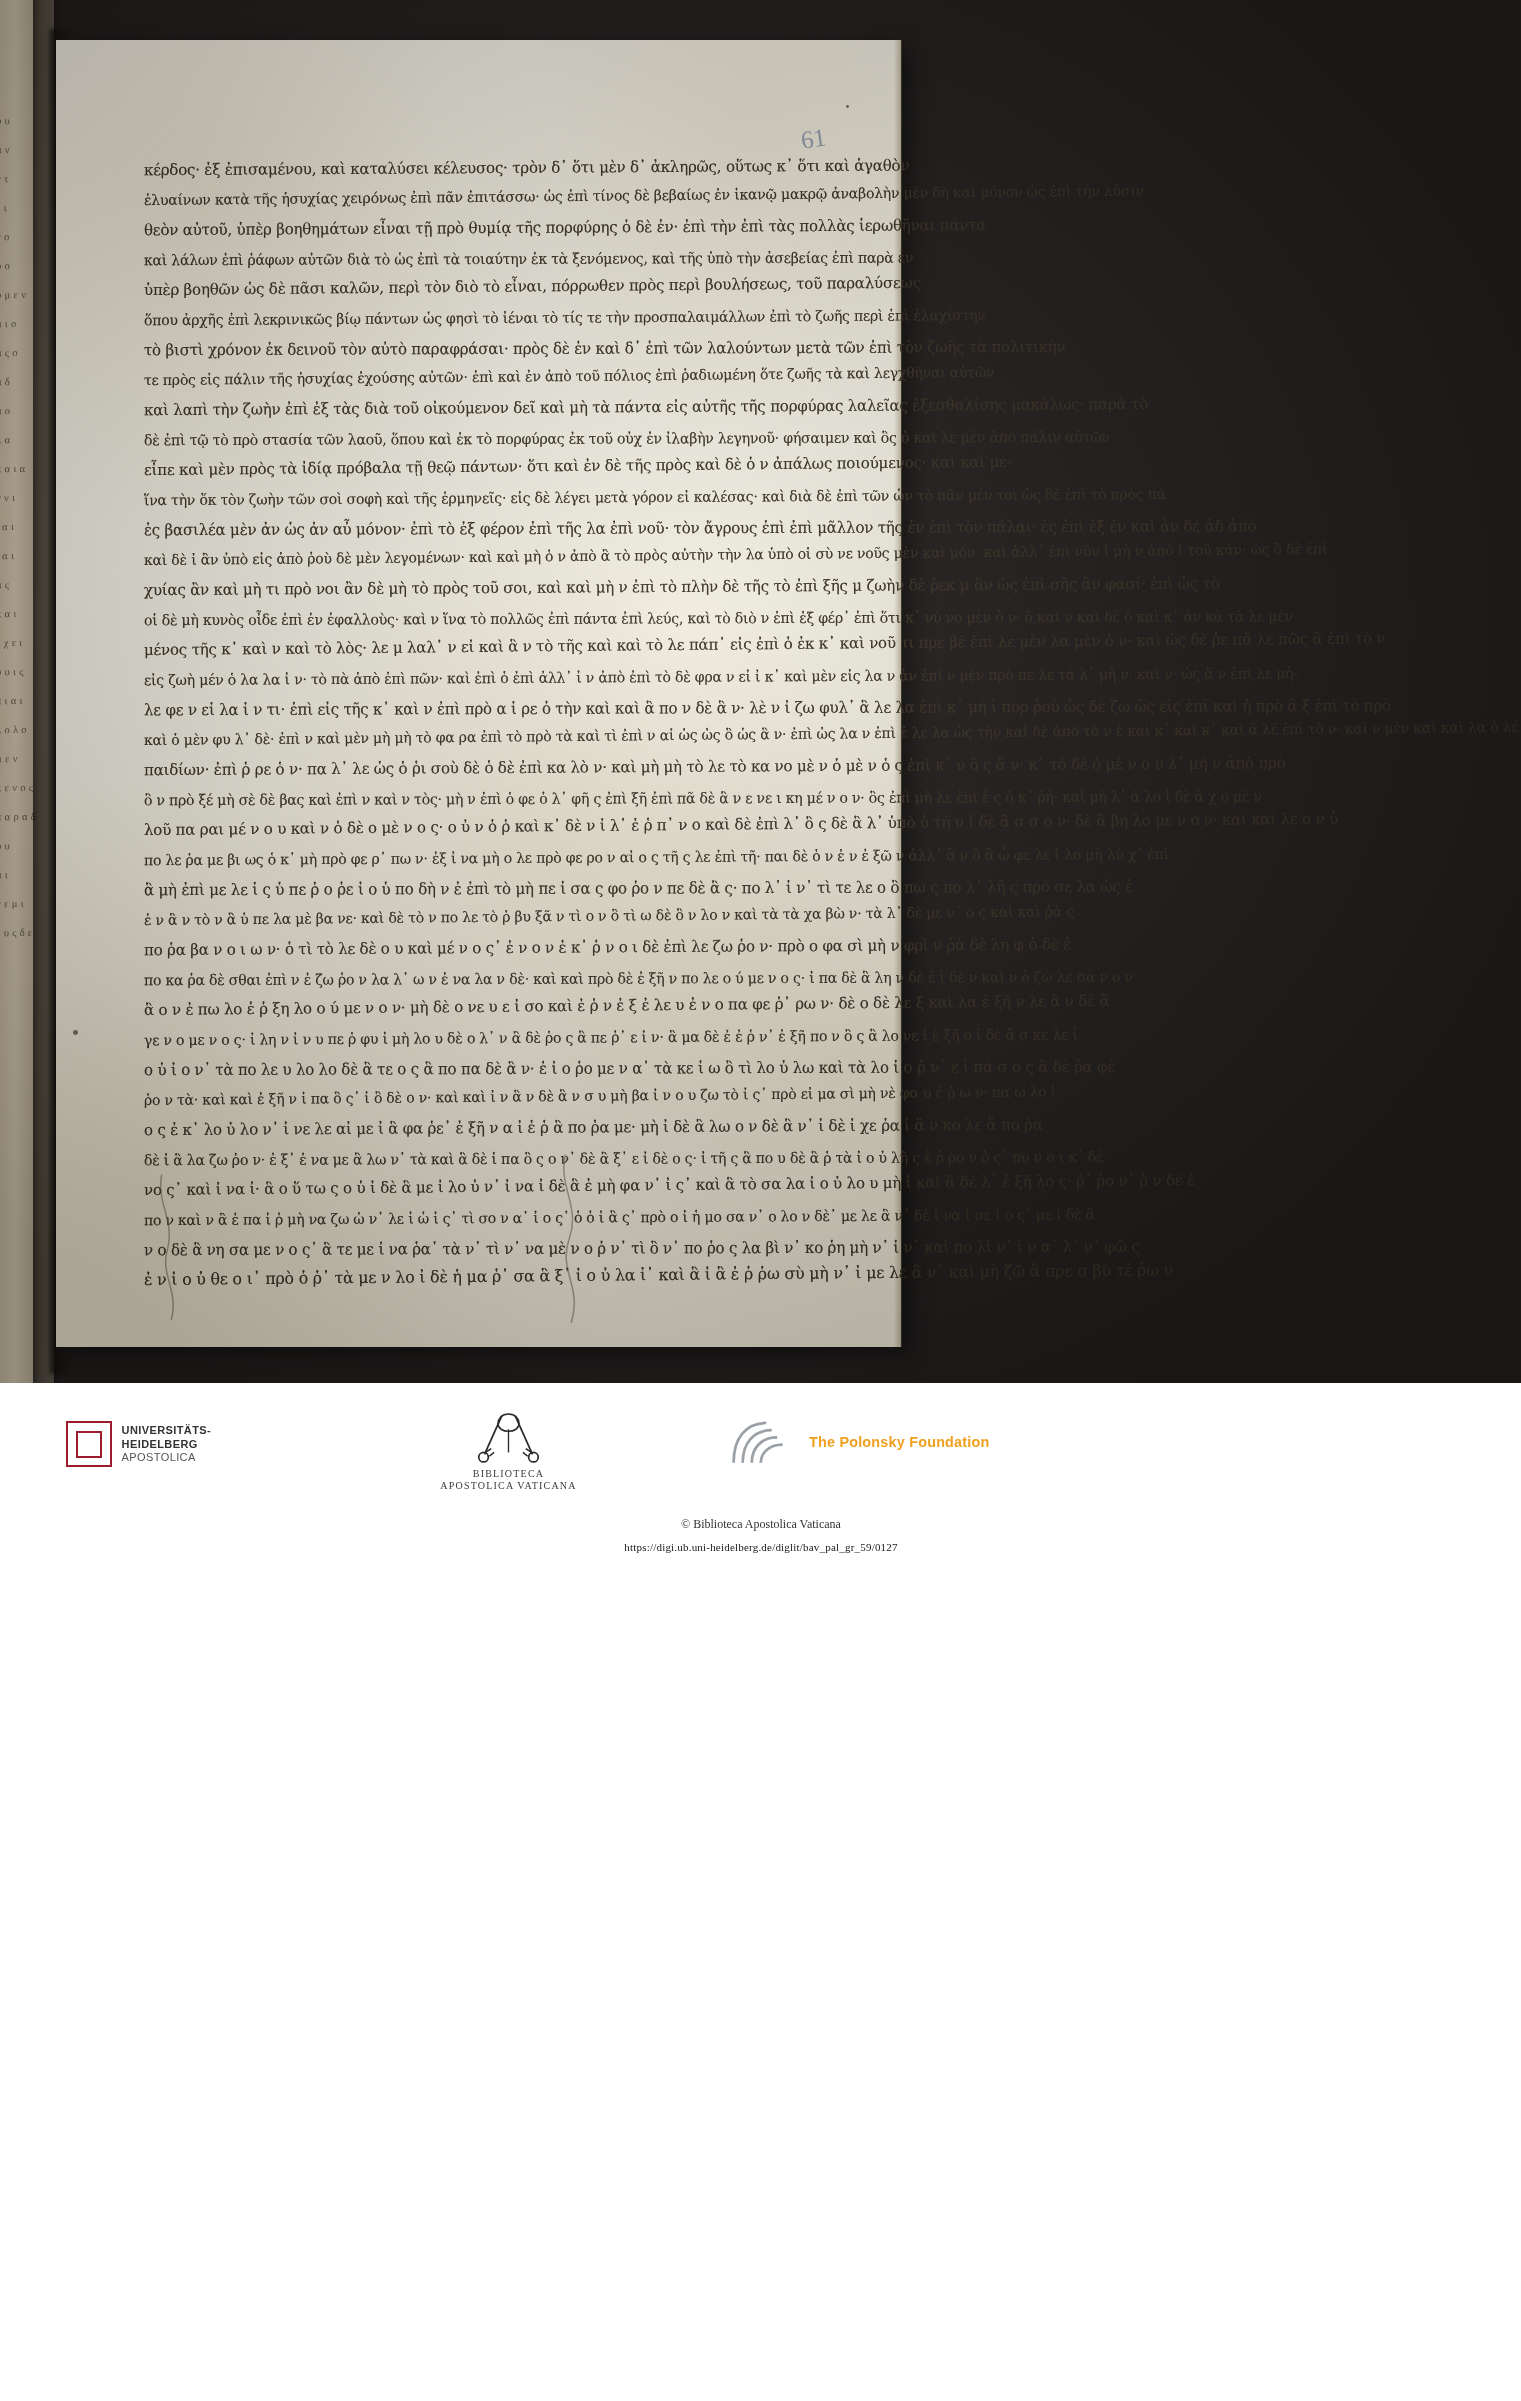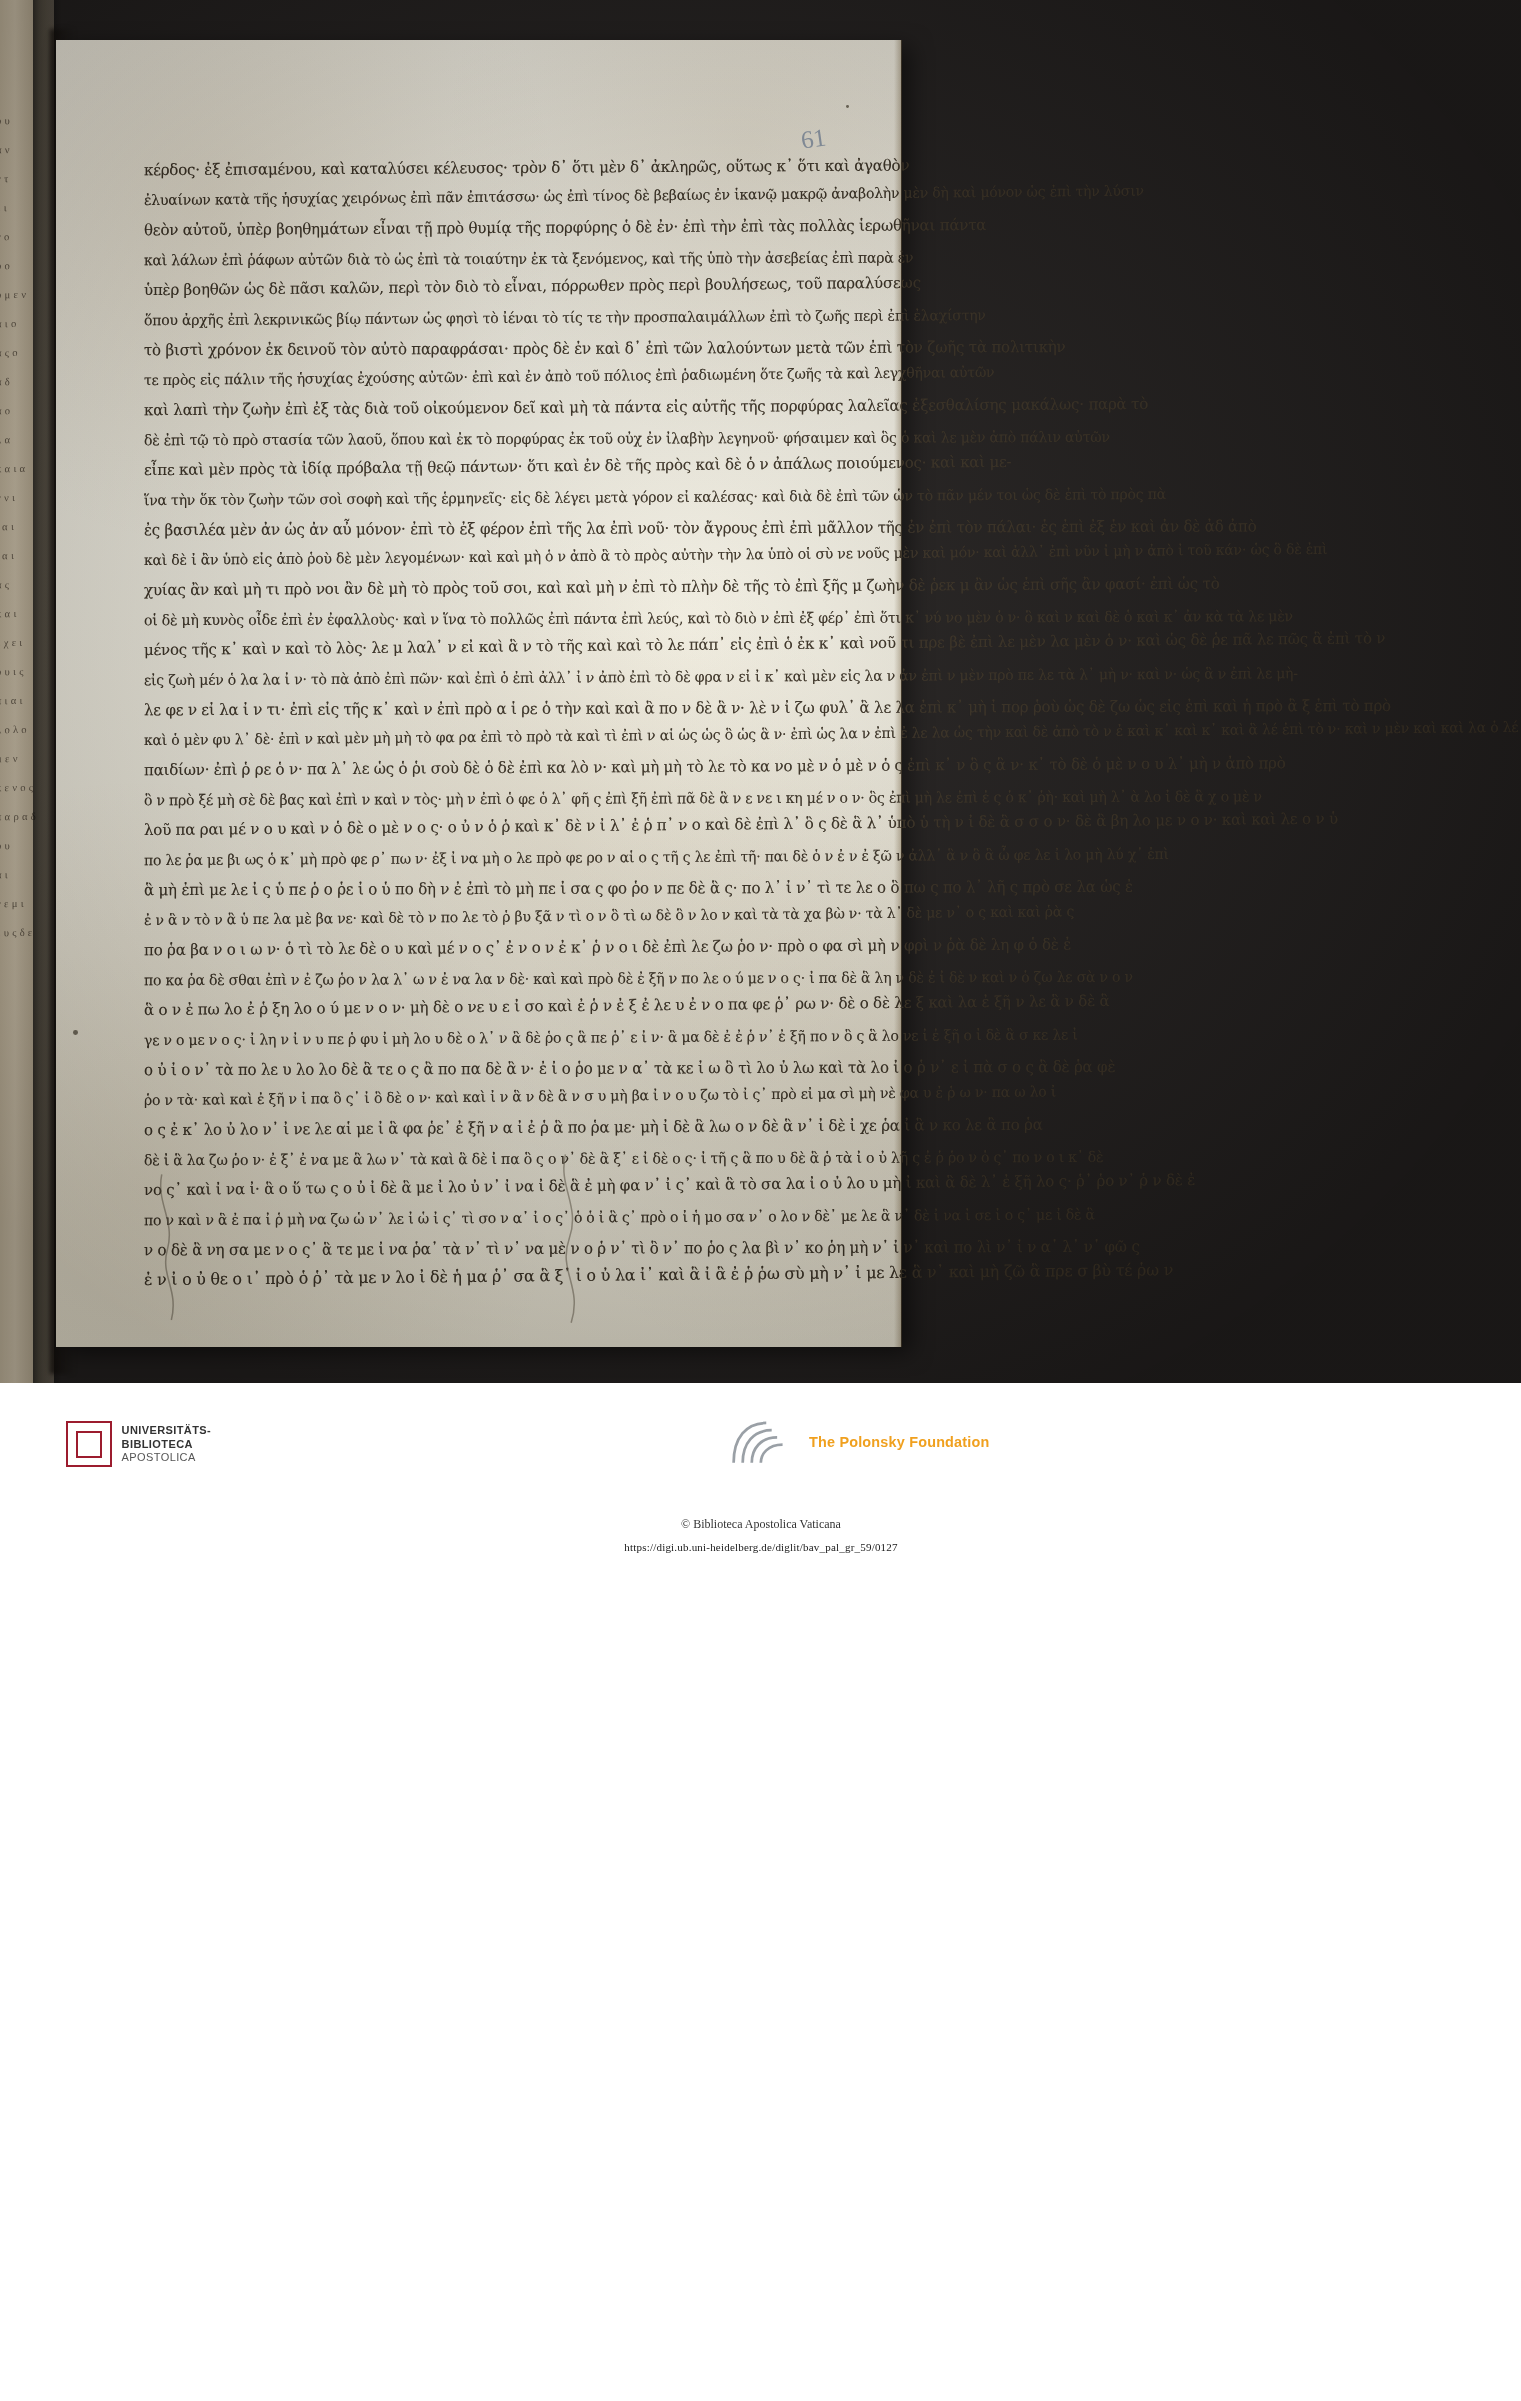--- a/index.html
+++ b/index.html
@@ -362,25 +362,41 @@
     </div>
   </div>
 
   <div class="footer">
     <div class="logo-row">
 
       <div class="uni-logo">
         <div class="uni-mark"></div>
         <div class="uni-text">
           <div>UNIVERSITÄTS-</div>
-          <div>BIBLIOTECA</div>
+          <div>HEIDELBERG</div>
           <div class="light">APOSTOLICA</div>
         </div>
       </div>
 
+      <div class="bav-logo">
+        <svg class="bav-keys" width="71" height="56" viewBox="0 0 74 58">
+          <path d="M37 4 C 30 4, 26 9, 26 14 C 26 19, 31 22, 37 22 C 43 22, 48 19, 48 14 C 48 9, 44 4, 37 4 Z" fill="none" stroke="#2b2b2b" stroke-width="1.6"></path>
+          <path d="M30 6 L12 46" stroke="#2b2b2b" stroke-width="1.8" fill="none"></path>
+          <path d="M44 6 L62 46" stroke="#2b2b2b" stroke-width="1.8" fill="none"></path>
+          <circle cx="11" cy="49" r="5" fill="none" stroke="#2b2b2b" stroke-width="1.8"></circle>
+          <circle cx="63" cy="49" r="5" fill="none" stroke="#2b2b2b" stroke-width="1.8"></circle>
+          <path d="M13 44 L19 40 M17 48 L22 44" stroke="#2b2b2b" stroke-width="1.6"></path>
+          <path d="M61 44 L55 40 M57 48 L52 44" stroke="#2b2b2b" stroke-width="1.6"></path>
+          <path d="M37 20 L37 44" stroke="#2b2b2b" stroke-width="1.4"></path>
+        </svg>
+        <div class="bav-caption">
+          <div>BIBLIOTECA</div>
+          <div>APOSTOLICA VATICANA</div>
+        </div>
+      </div>
 
       <div class="polonsky">
         <svg class="polonsky-mark" width="61" height="52" viewBox="0 0 64 54">
           <path d="M4 50 C 4 22, 18 6, 40 6" fill="none" stroke="#9aa0a6" stroke-width="3"></path>
           <path d="M14 50 C 14 28, 26 14, 46 14" fill="none" stroke="#9aa0a6" stroke-width="3"></path>
           <path d="M24 50 C 24 34, 34 22, 52 22" fill="none" stroke="#9aa0a6" stroke-width="3"></path>
           <path d="M34 50 C 34 40, 42 30, 58 30" fill="none" stroke="#9aa0a6" stroke-width="3"></path>
         </svg>
         <div class="polonsky-label">The Polonsky Foundation</div>
       </div>

